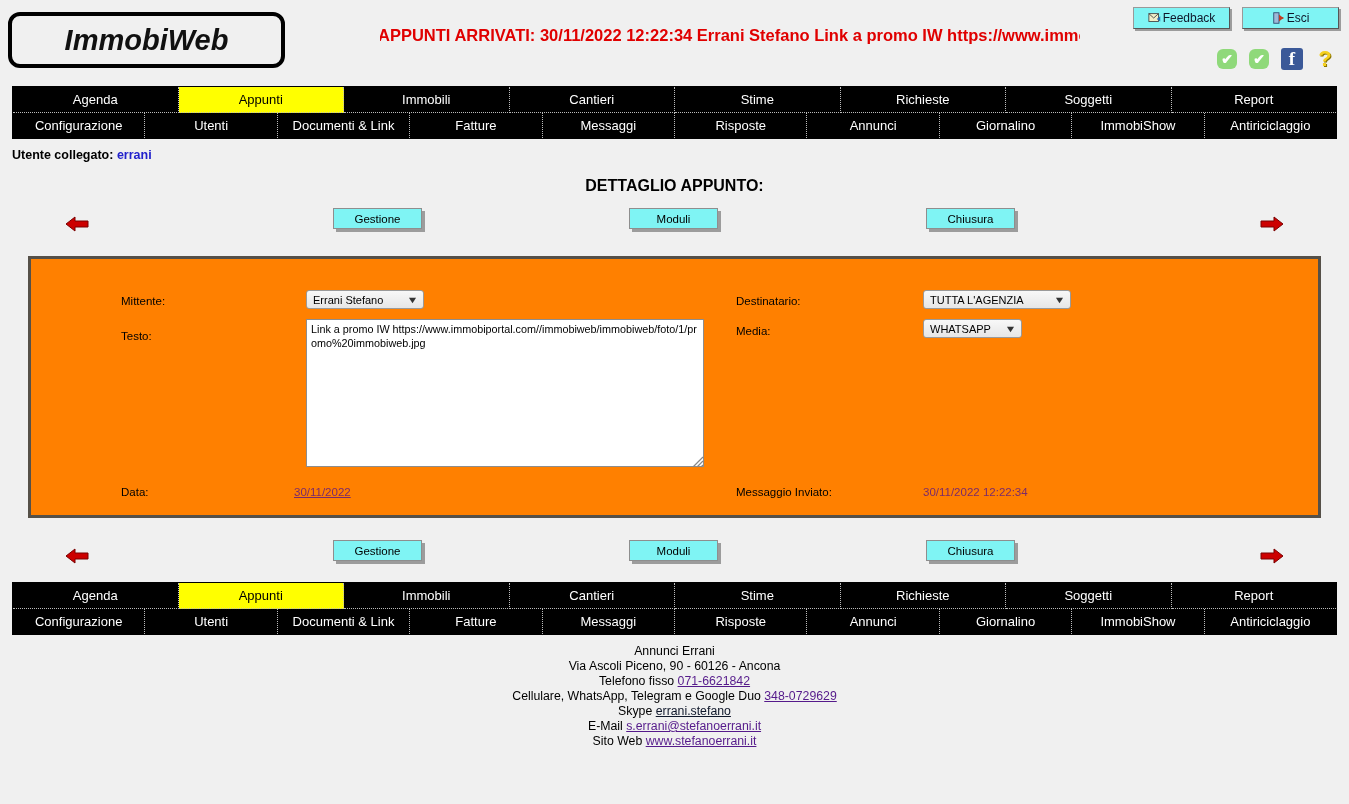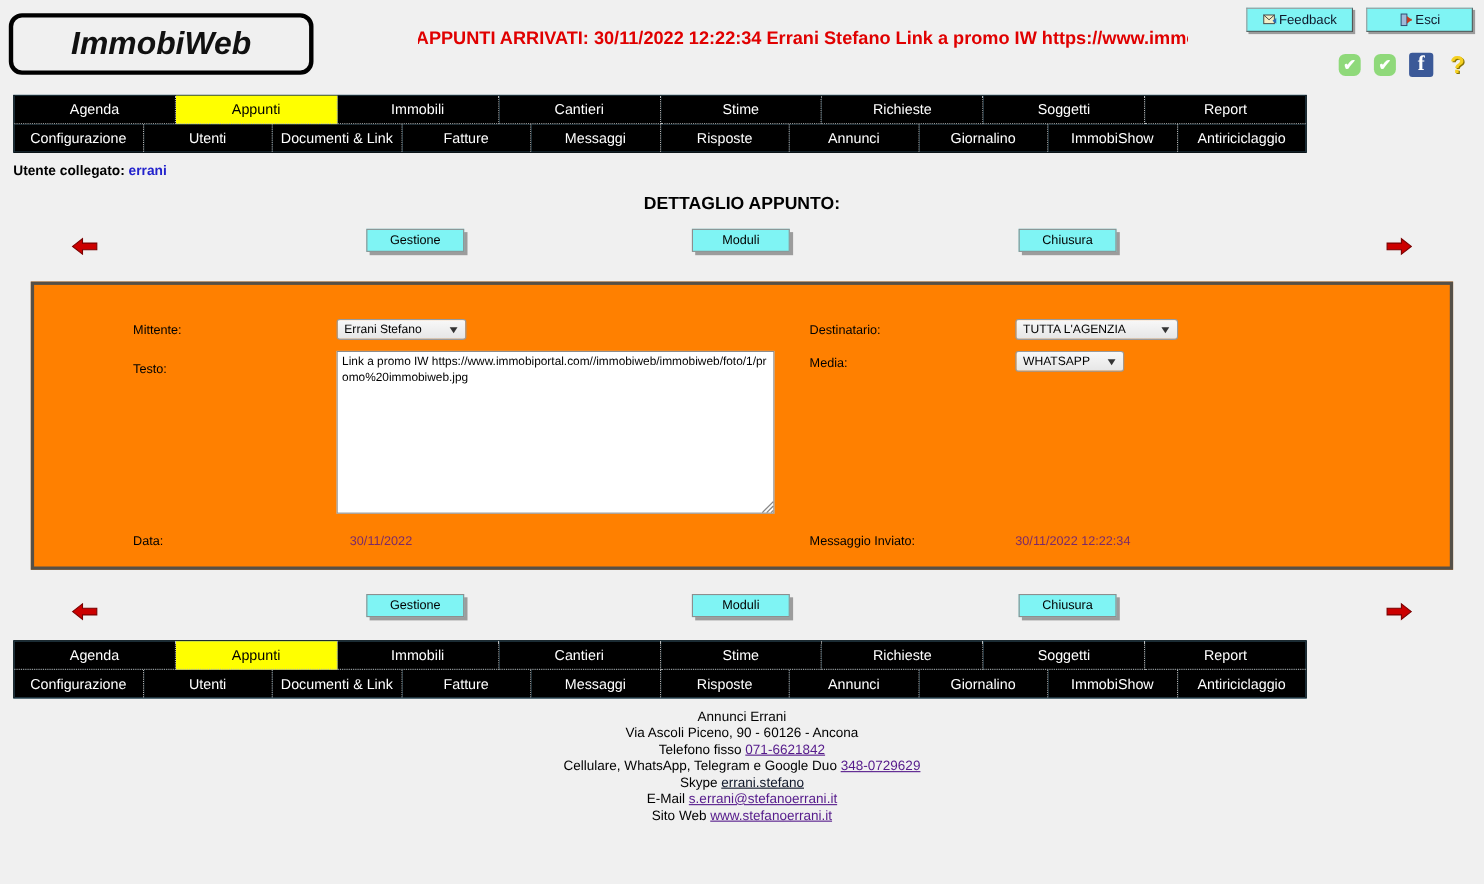--- a/index.html
+++ b/index.html
@@ -102,23 +102,23 @@
     font-weight: bold;
     font-size: 22px;
     line-height: 22px;
     text-align: center;
     text-shadow: 1px 1px 0 #8a7400;
     cursor: pointer;
   }
 
   
   .nav {
-    width: 1176px;
+    width: 1325px;
     margin: 0 auto 0 12px;
-    background: #7dd3fc;
+    background: #eab308;
     border: 1px solid #000;
   }
   .nav-row { display: flex; width: 100%; }
   .nav-item {
     flex: 1 1 0;
     color: #fff;
     background: #000;
     text-align: center;
     font-size: 13px;
     padding: 5px 2px;
@@ -365,21 +365,21 @@
     </svg>
   </span>
 
   <span class="panel-label" style="left:705px; top:66px;">Media:</span>
   <div class="sel" style="left:892px; top:60px; width:99px;">
     <span class="cap">WHATSAPP</span>
     <span class="chev">▼</span>
   </div>
 
   <span class="panel-label" style="left:90px; top:227px;">Data:</span>
-  <span class="panel-value" style="left:287px; top:227px;">30/11/2022</span>
+  <span class="panel-value" style="left:263px; top:227px;text-decoration:underline;">30/11/2022</span>
 
   <span class="panel-label" style="left:705px; top:227px;">Messaggio Inviato:</span>
   <span class="panel-value" style="left:892px; top:227px;">30/11/2022 12:22:34</span>
 </div>
 
 <div class="actionbar" style="margin-top:22px;">
   <div class="arrow left">
     <svg viewBox="0 0 26 22" width="26" height="22">
       <path d="M2 11 L11 4 L11 8 L24 8 L24 14 L11 14 L11 18 Z" fill="#cc0000" stroke="#7a0000" stroke-width="1"></path>
     </svg>

